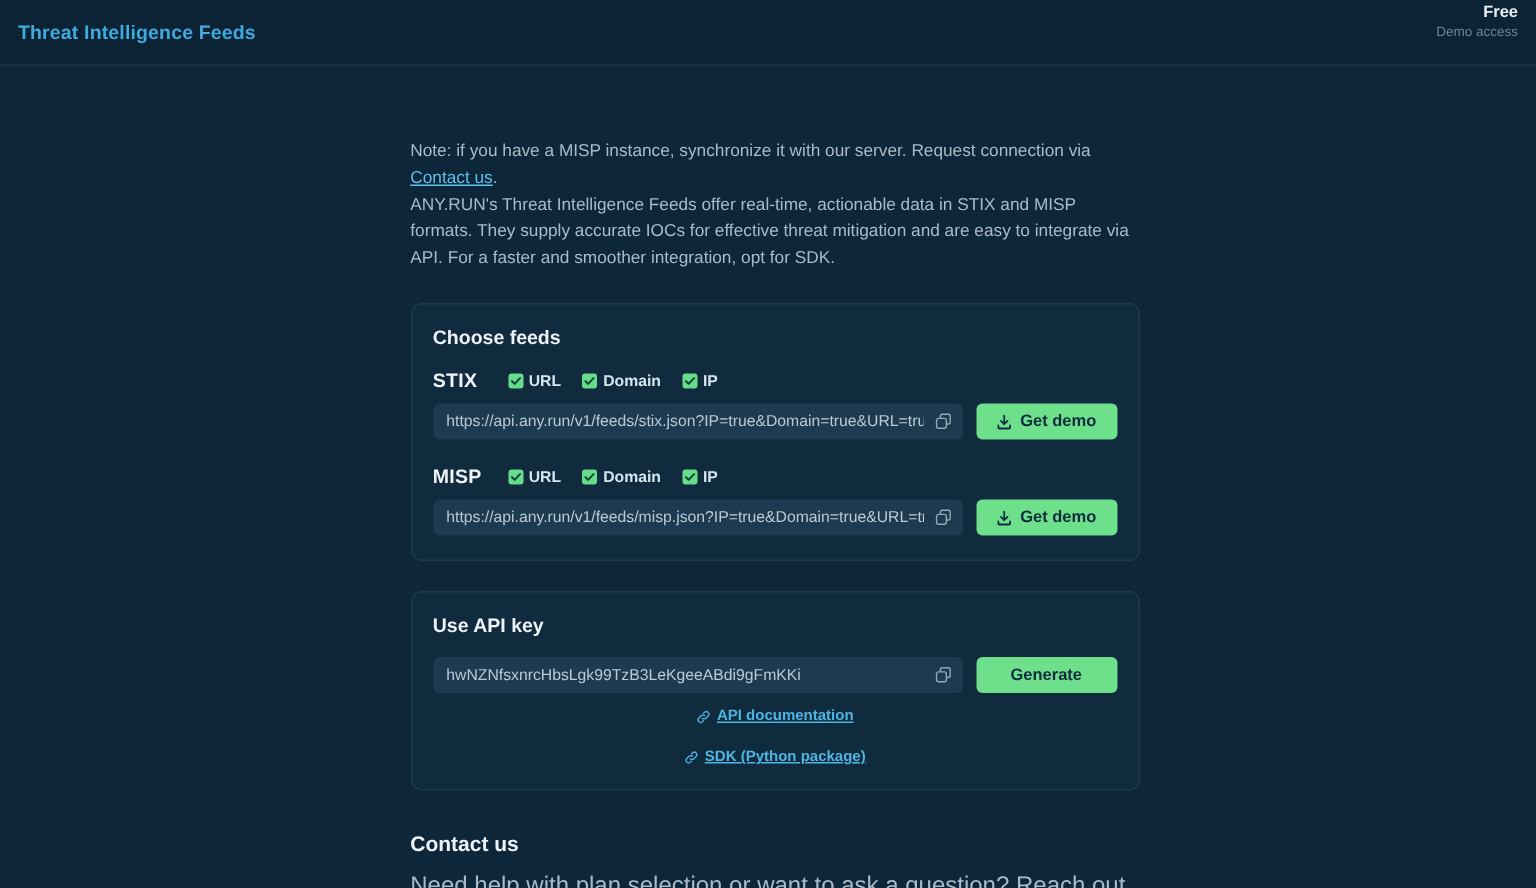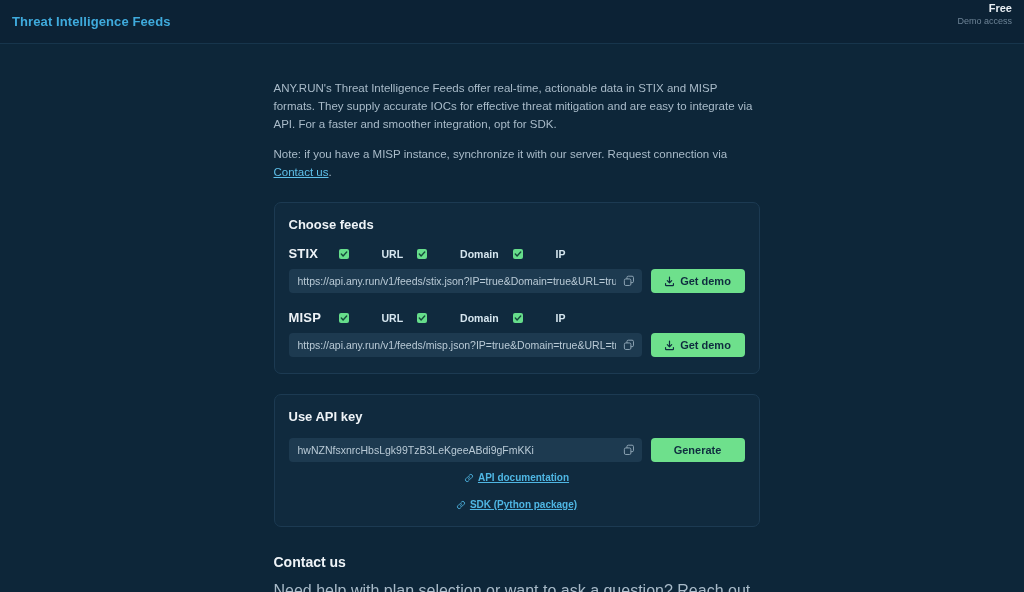--- a/index.html
+++ b/index.html
@@ -132,21 +132,20 @@
     background: #66dd8b;
     display: flex;
     align-items: center;
     justify-content: center;
   }
   .box svg { display: block; }
   .check-label {
     font-size: 10.5px;
     font-weight: bold;
     color: #d6e6ef;
-    margin-left: 29px;
   }
 
   
   .row {
     display: flex;
     align-items: center;
     gap: 9px;
   }
   .field {
     position: relative;
@@ -239,22 +238,22 @@
   <div class="topbar-right">
     <div class="plan-name">Free</div>
     <div class="plan-sub">Demo access</div>
   </div>
 </div>
 
 <div class="page">
   <div class="content">
 
     <div>
+      <div class="para note"><span>Note: if you have a MISP instance, synchronize it with our server. Request connection via </span><a class="link-inline" href="#">Contact us</a><span>.</span></div>
       <div class="para">ANY.RUN's Threat Intelligence Feeds offer real-time, actionable data in STIX and MISP formats. They supply accurate IOCs for effective threat mitigation and are easy to integrate via API. For a faster and smoother integration, opt for SDK.</div>
-      <div class="para note"><span>Note: if you have a MISP instance, synchronize it with our server. Request connection via </span><a class="link-inline" href="#">Contact us</a><span>.</span></div>
     </div>
 
     <div class="card">
       <div class="card-title">Choose feeds</div>
 
       <div class="feed-block">
         <div class="feed-head">
           <div class="feed-label">STIX</div>
           <div class="checks">
             <label class="check">

